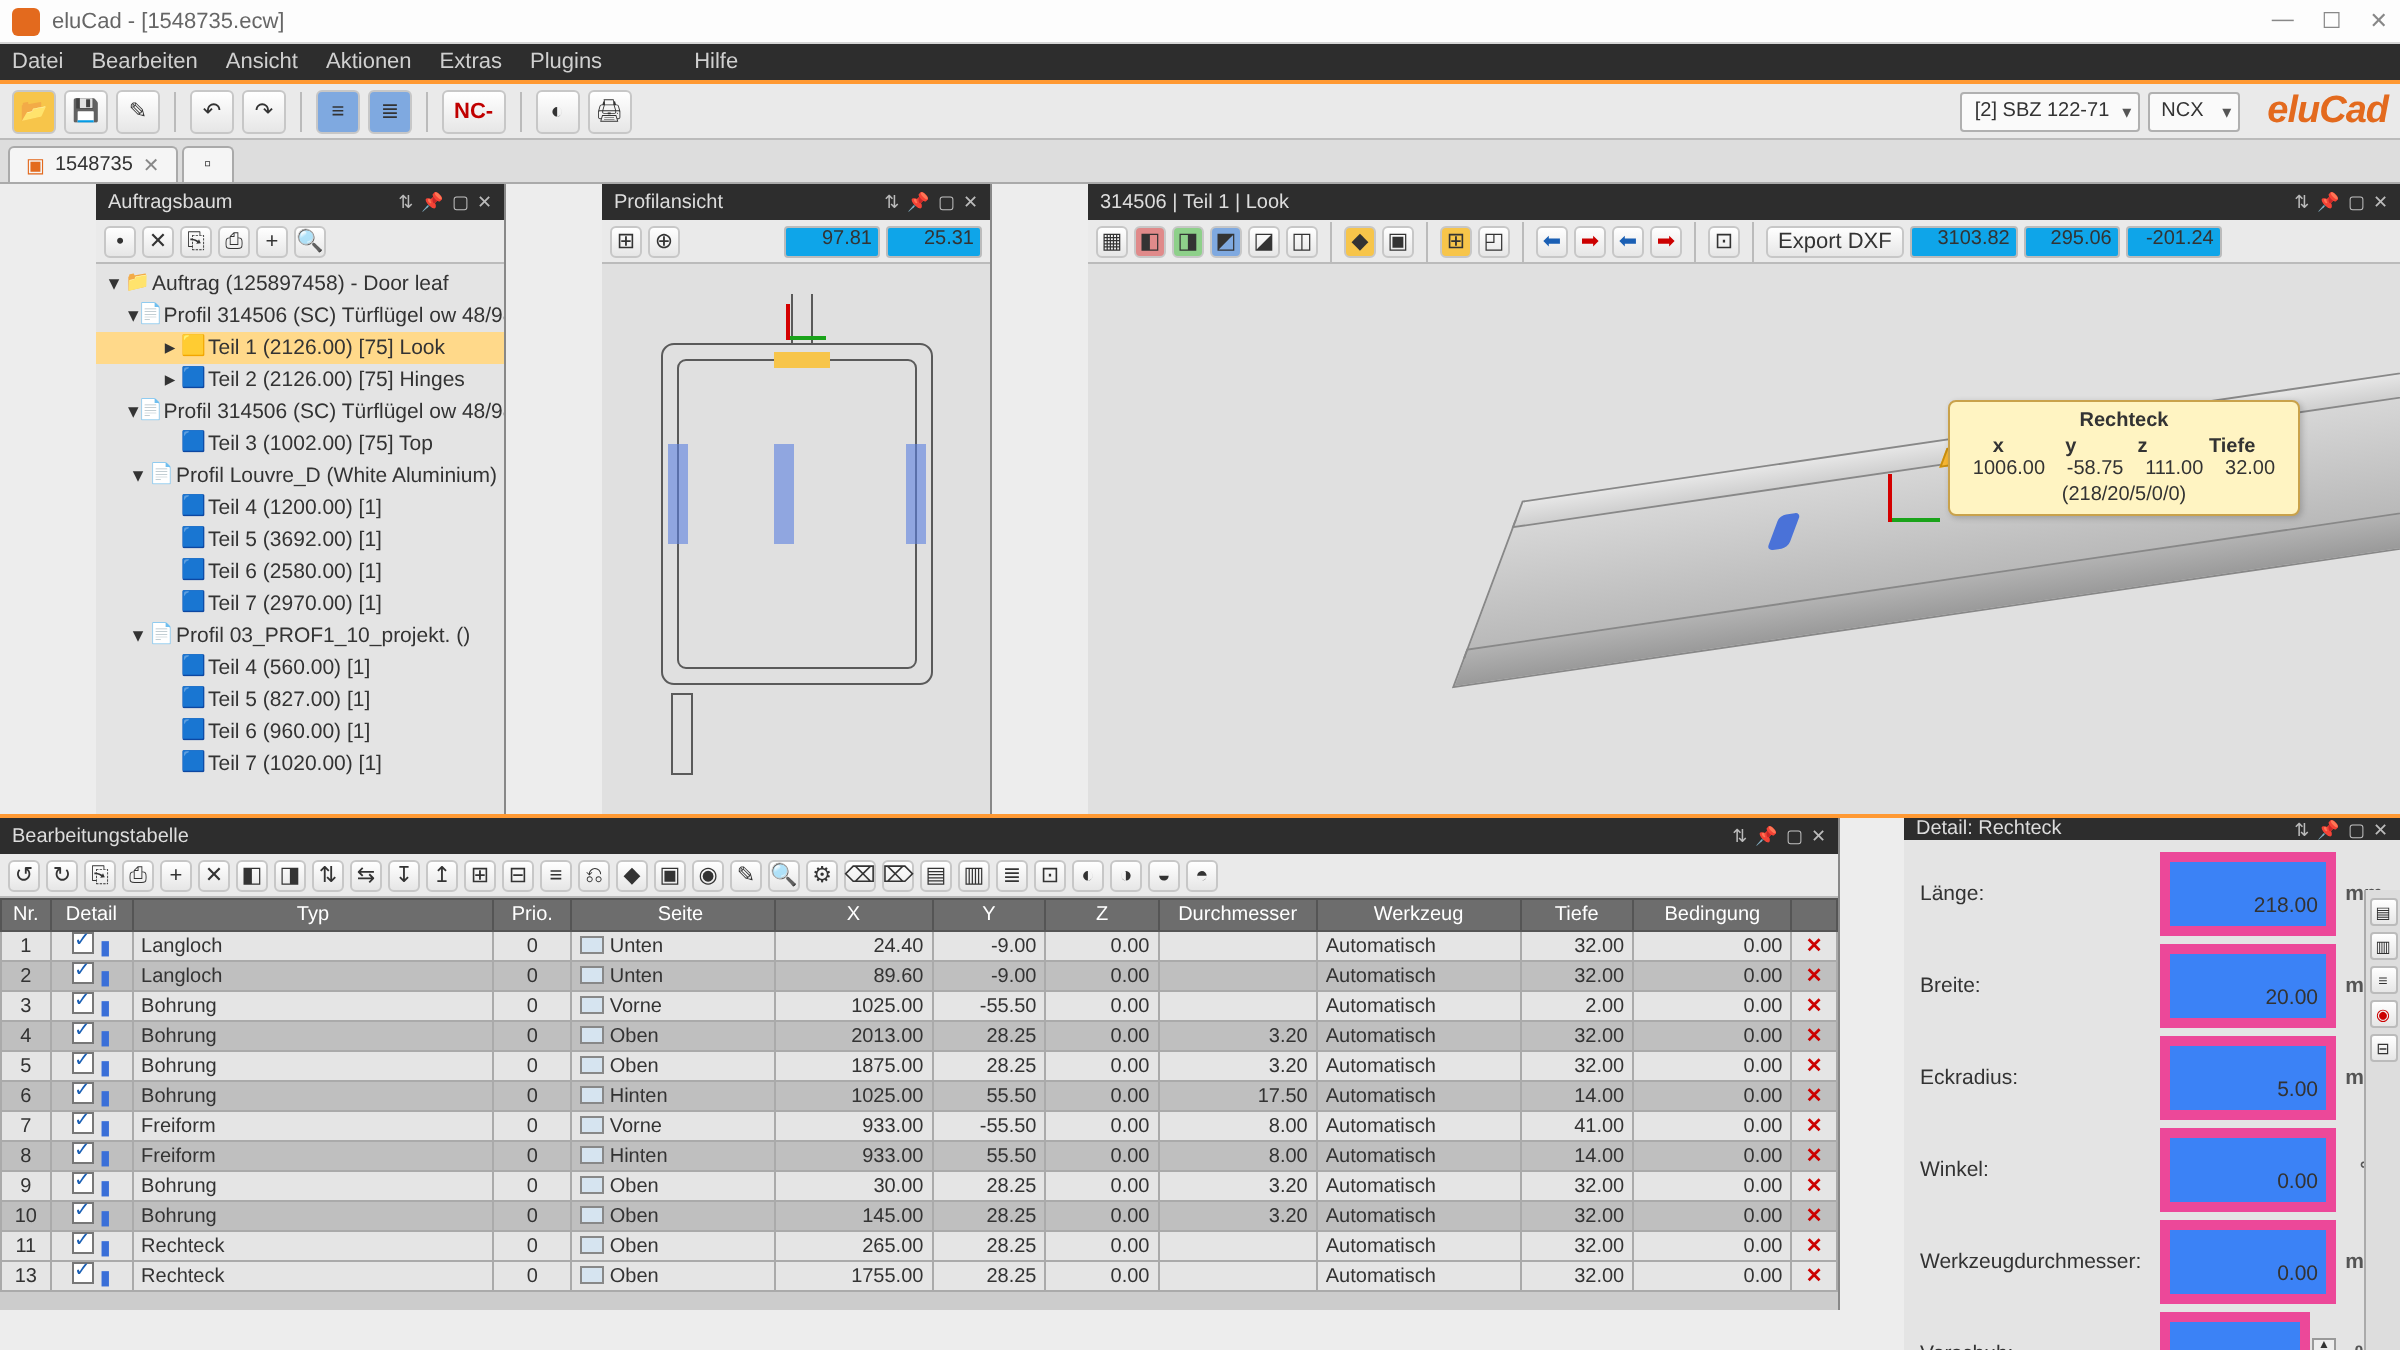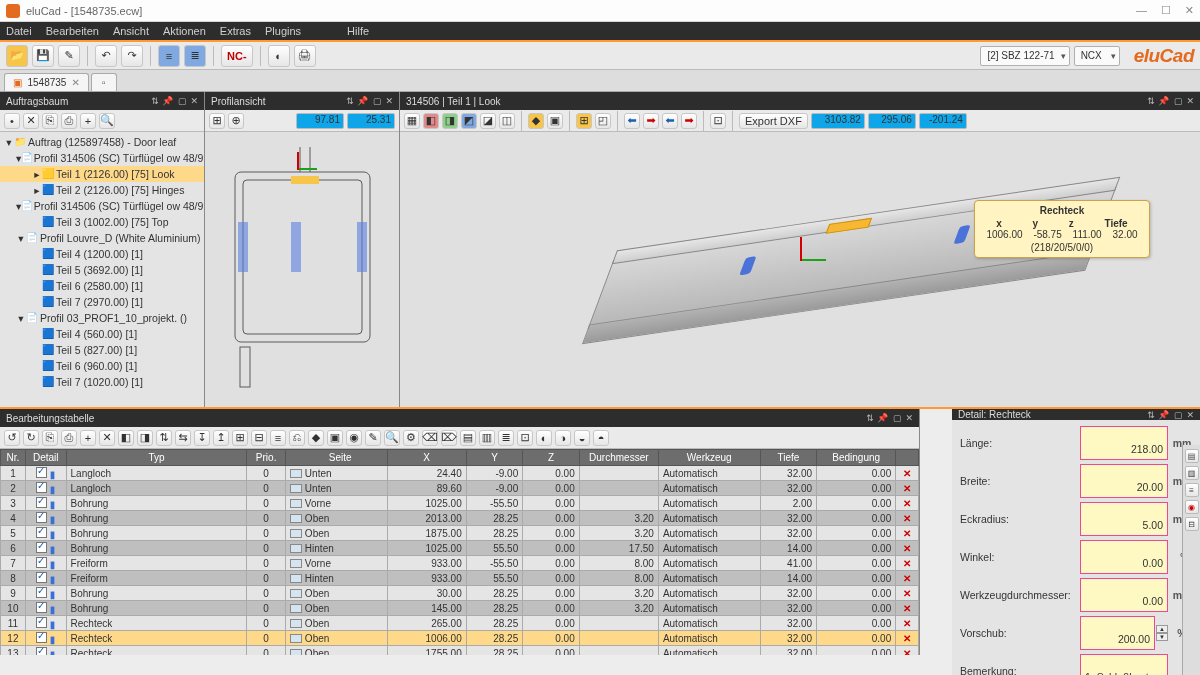--- a/index.html
+++ b/index.html
@@ -17,21 +17,21 @@
 .tsep { width:1px; height:20px; background:#bbb; margin:0 3px; }
 .nc-btn { width:auto; padding:0 5px; color:#c00000; font-weight:bold; }
 .rt-combo { height:20px; border:1px solid #b0b0b0; background:#fafafa; padding:0 14px 0 6px; display:flex; align-items:center; font-size:10px; position:relative; border-radius:2px; }
 .rt-combo::after { content:"▾"; position:absolute; right:3px; color:#555; font-size:9px; }
 .logo { margin-left:10px; font-size:19px; font-weight:bold; font-style:italic; color:#e36a1e; letter-spacing:-0.5px; }
 .tabs-row { height:22px; background:#ddd; display:flex; align-items:flex-end; padding:0 4px; gap:2px; border-bottom:1px solid #aaa; }
 .doc-tab { height:18px; background:#f5f5f5; border:1px solid #aaa; border-bottom:none; border-radius:3px 3px 0 0; padding:0 8px; display:flex; align-items:center; gap:5px; font-size:10px; }
 .doc-tab .x { color:#888; cursor:pointer; }
 
 .workspace { display:flex; height:315px; }
-.panel { display:flex; flex-direction:column; border-right:1px solid #888; }
+.panel { display:flex; flex-direction:column; border-right:1px solid #888;margin-left:48px; }
 .panel-head { height:18px; background:#2d2d2d; color:#ddd; display:flex; align-items:center; padding:0 6px; font-size:10px; }
 .panel-head .pbtns { margin-left:auto; display:flex; gap:4px; color:#bbb; font-size:9px; }
 .panel-tools { height:22px; background:#eaeaea; display:flex; align-items:center; padding:0 4px; gap:3px; border-bottom:1px solid #bbb; font-size:10px; }
 .mini-readout { width:48px; height:16px; border:1px solid #bbb; background:#0ea5e9; text-align:right; padding:0 3px; border-radius:2px; }
 
 .tree-wrap { flex:1; background:#e4e4e4; overflow:auto; font-size:10.5px; line-height:16px; padding:2px 0; }
 .tn { display:flex; align-items:center; height:16px; padding-left:4px; white-space:nowrap; cursor:default;}
 .tn .tw { display:inline-block; width:10px; text-align:center; color:#333; }
 .tn .icn { display:inline-block; width:14px; text-align:center; font-size:10px; }
 .tn.sel { background:#ffd98a; }
@@ -61,21 +61,21 @@
 tr.hl td { background:#ffd98a; }
 td.num { text-align:right; } td.ctr { text-align:center; }
 .chk { display:inline-block; width:11px; height:11px; border:1px solid #777; background:#fff; position:relative; }
 .chk::after { content:"✓"; position:absolute; top:-3px; left:0; font-size:10px; color:#1a5fb4; }
 .redx { color:#c00; font-weight:bold; }
 .side-ico { display:inline-block; width:12px; height:9px; border:1px solid #888; background:#d6e4f0; margin-right:3px; vertical-align:middle; }
 
 .detail-body { flex:1; background:#e4e4e4; padding:6px 8px; font-size:10.5px; }
 .drow { display:flex; align-items:center; margin-bottom:4px; }
 .drow .lbl { width:120px; }
-.drow .val { flex:1; height:16px; background:#fef9c3; border:1px solid #ec4899; padding:16px 4px; text-align:right; }
+.drow .val { flex:1; height:16px; background:#3b82f6; border:5px solid #ec4899; padding:16px 4px; text-align:right; }
 .drow .unit { width:24px; text-align:center; padding-left:4px; color:#555;font-weight:bold; }
 .spinbtns { width:12px; display:flex; flex-direction:column; font-size:6px; line-height:6px; margin-left:1px; }
 .spinbtns span { border:1px solid #999; background:#eee; text-align:center; }
 
 .rtool { position:absolute; right:0; top:0; width:18px; background:#ddd; height:100%; border-left:1px solid #aaa; display:flex; flex-direction:column; gap:3px; padding-top:4px; align-items:center; }
 .rtool .rb { width:14px; height:14px; border:1px solid #bbb; background:linear-gradient(#fff,#e6e6e6); border-radius:2px; font-size:8px; display:flex; align-items:center; justify-content:center; }
 
 .ic-yel { background:#f7c54a !important; } .ic-blu { background:#7fa9e0 !important; } .ic-grn { background:#8ed08a !important; } .ic-red { background:#e08a8a !important; }
 </style>
 </head>
@@ -570,35 +570,20 @@
               <td><span class="side-ico"></span>Oben</td>
               <td class="num">265.00</td>
               <td class="num">28.25</td>
               <td class="num">0.00</td>
               <td class="num"></td>
               <td>Automatisch</td>
               <td class="num">32.00</td>
               <td class="num">0.00</td>
               <td class="ctr"><span class="redx">✕</span></td>
             </tr>
-            <tr class="hl">
-              <td class="ctr">12</td>
-              <td class="ctr"><span class="chk"></span> <span style="color:#3a6fd8">▮</span></td>
-              <td>Rechteck</td>
-              <td class="ctr">0</td>
-              <td><span class="side-ico"></span>Oben</td>
-              <td class="num">1006.00</td>
-              <td class="num">28.25</td>
-              <td class="num">0.00</td>
-              <td class="num"></td>
-              <td>Automatisch</td>
-              <td class="num">32.00</td>
-              <td class="num">0.00</td>
-              <td class="ctr"><span class="redx">✕</span></td>
-            </tr>
             <tr class="light">
               <td class="ctr">13</td>
               <td class="ctr"><span class="chk"></span> <span style="color:#3a6fd8">▮</span></td>
               <td>Rechteck</td>
               <td class="ctr">0</td>
               <td><span class="side-ico"></span>Oben</td>
               <td class="num">1755.00</td>
               <td class="num">28.25</td>
               <td class="num">0.00</td>
               <td class="num"></td>

